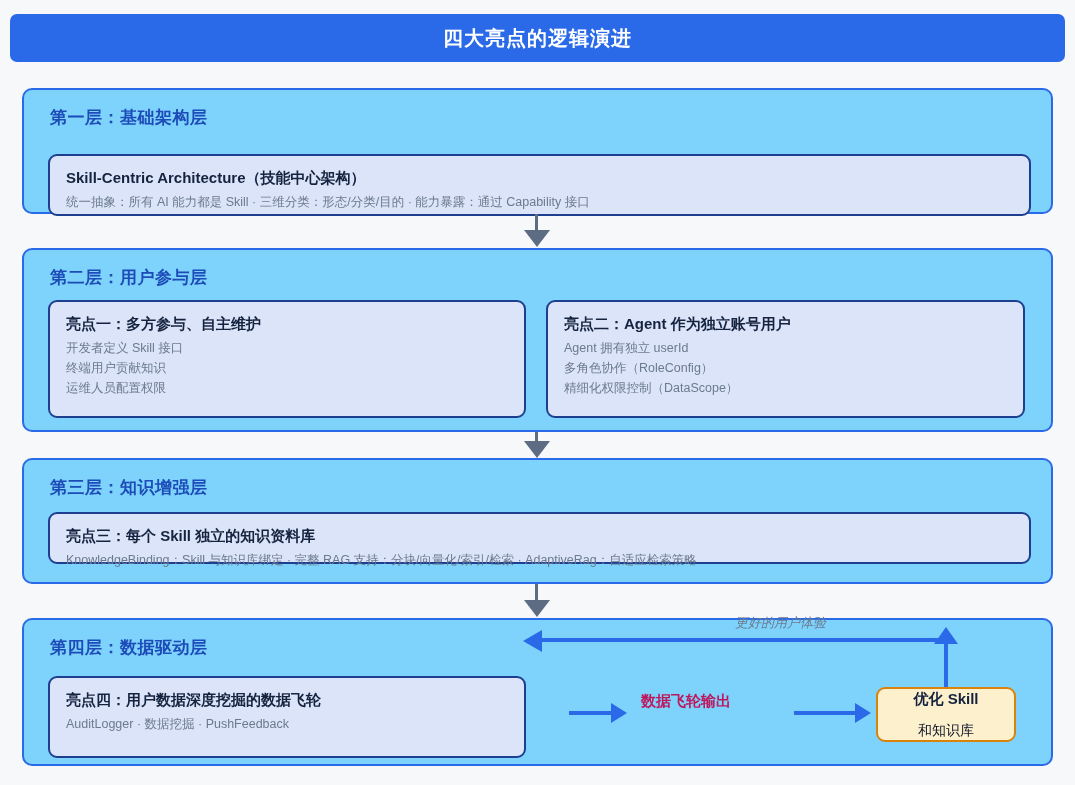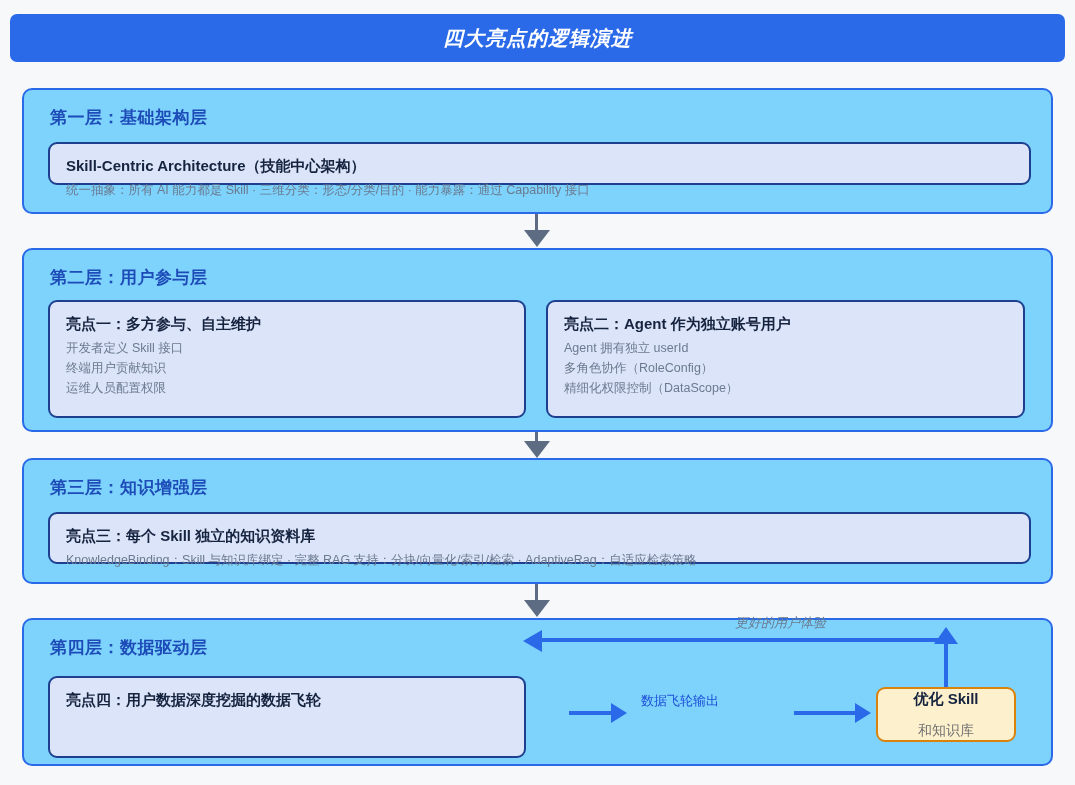--- a/index.html
+++ b/index.html
@@ -24,21 +24,20 @@
     position: absolute;
     left: 10px;
     top: 14px;
     width: 1055px;
     height: 48px;
     background: #2a6ae8;
     border-radius: 7px;
     display: flex;
     align-items: center;
     justify-content: center;
-    font-style: italic;
   }
   .title-bar .title-text {
     color: #ffffff;
     font-size: 20px;
     font-weight: bold;
     letter-spacing: 1px;
   }
 
   
   .layer {
@@ -80,21 +79,21 @@
   .card-sub {
     font-size: 12.5px;
     color: #6b7a90;
     line-height: 1.62;
     margin-top: 3px;
     white-space: nowrap;
   }
   .card-sub-line { display: block; }
 
   
-  #card1 { left: 24px; top: 52px; width: 983px; height: 43px; }
+  #card1 { left: 24px; top: 64px; width: 983px; height: 62px; }
   #card2a { left: 24px; top: 50px; width: 478px; height: 118px; }
   #card2b { left: 522px; top: 50px; width: 479px; height: 118px; }
   #card3 { left: 24px; top: 52px; width: 983px; height: 52px; }
   #card4 { left: 24px; top: 56px; width: 478px; height: 82px; }
 
   
   .connector {
     position: absolute;
     width: 26px;
     z-index: 5;
@@ -121,23 +120,23 @@
   #conn23 { left: 524px; top: 432px; height: 26px; }
   #conn23 .stem { height: 10px; }
   #conn23 .head { top: 9px; }
   #conn34 { left: 524px; top: 584px; height: 34px; }
   #conn34 .stem { height: 18px; }
   #conn34 .head { top: 16px; }
 
   
   .flow-label {
     position: absolute;
-    font-size: 13px;
-    font-weight: normal;
-    color: #1d4ed8;
+    font-size: 15px;
+    font-weight: bold;
+    color: #be185d;
     white-space: nowrap;
   }
   #flow-out-label { left: 641px; top: 692px; }
 
   
   .barrow {
     position: absolute;
     height: 4px;
     background: #2a6ae8;
     z-index: 4;
@@ -174,21 +173,21 @@
   }
   #optimize-box .opt-l1 {
     font-size: 15px;
     font-weight: bold;
     color: #15233f;
     line-height: 1.28;
   }
   #optimize-box .opt-l2 {
     font-size: 14px;
     font-weight: normal;
-    color: #737373;
+    color: #0f172a;
     line-height: 1.28;
   }
 
   
   #fb-vert {
     position: absolute;
     left: 944px;
     top: 640px;
     width: 4px;
     height: 50px;
@@ -298,20 +297,23 @@
 
   <div class="connector" id="conn34">
     <div class="stem"></div>
     <div class="head"></div>
   </div>
 
   <div class="layer" id="layer4">
     <div class="layer-title">第四层：数据驱动层</div>
     <div class="card" id="card4">
       <div class="card-title">亮点四：用户数据深度挖掘的数据飞轮</div>
+      <div class="card-sub">
+        <span class="card-sub-line">AuditLogger · 数据挖掘 · PushFeedback</span>
+      </div>
     </div>
   </div>
 
   <div class="barrow" id="arrow-card-to-label"></div>
   <div class="flow-label" id="flow-out-label">数据飞轮输出</div>
   <div class="barrow" id="arrow-label-to-box"></div>
 
   <div id="optimize-box">
     <span class="opt-l1">优化 Skill</span>
     <span class="opt-l2">和知识库</span>

